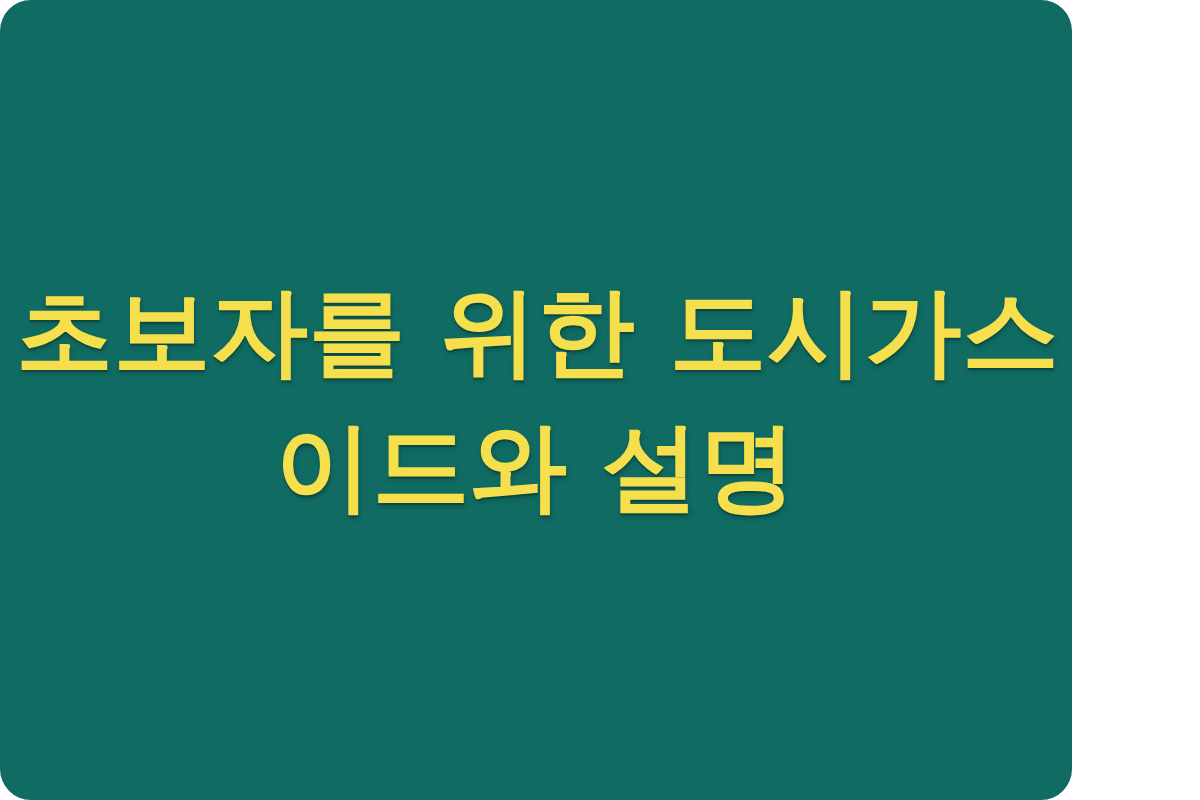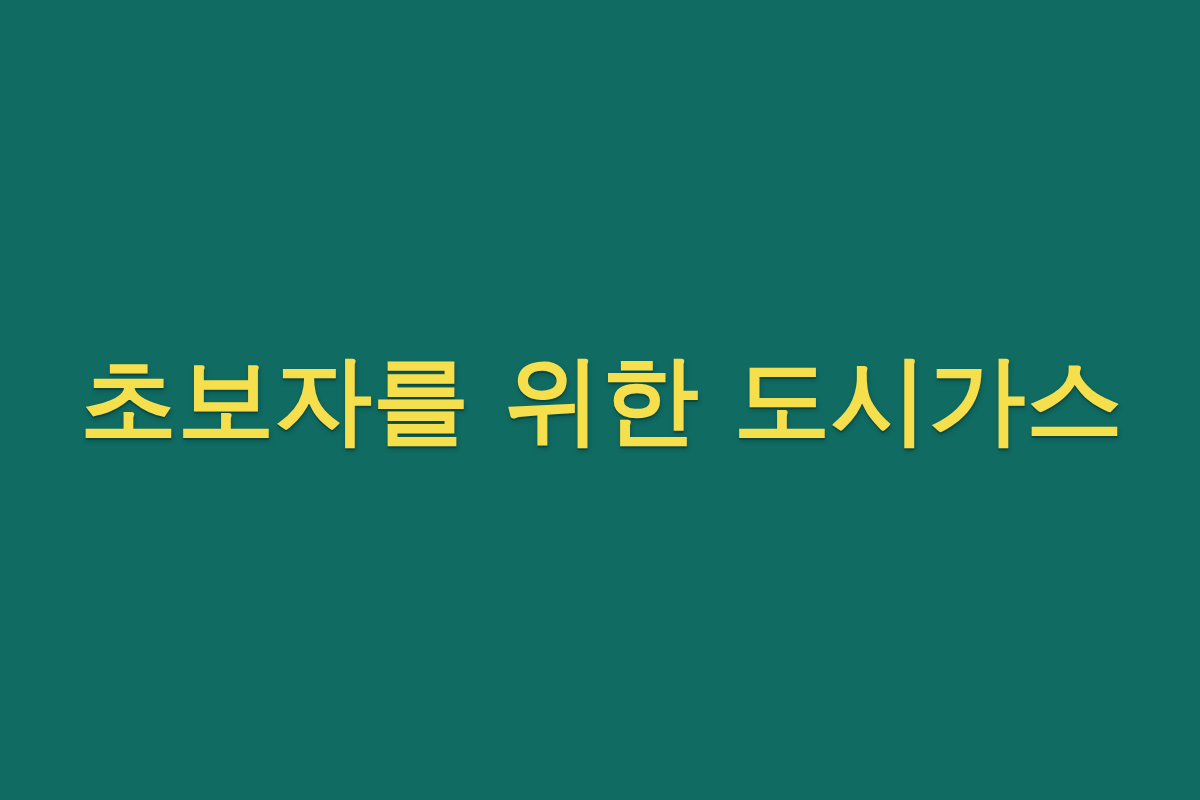--- a/index.html
+++ b/index.html
@@ -10,27 +10,28 @@
 
   body {
     width: 1200px;
     height: 800px;
     overflow: hidden;
     font-family: "Liberation Sans", "DejaVu Sans", sans-serif;
   }
 
   #thumbnail-card {
     position: relative;
-    width: 1200px;
+    width: 1072px;
     height: 800px;
     background: #106B62;
     display: flex;
     align-items: center;
     justify-content: center;
     box-sizing: border-box;
+    border-radius: 31px;
   }
 
   #headline-block {
     width: 1060px;
     text-align: center;
     padding: 0 10px;
     box-sizing: border-box;
   }
 
   #headline-text {
@@ -58,16 +59,17 @@
 </style>
 </head>
 <body>
 
 <div id="thumbnail-card" style="background: rgb(16, 107, 98);">
 
   <div id="headline-block">
 
     <h1 id="headline-text" style="color: rgb(245, 223, 77);">
       <span class="headline-line">초보자를 위한 도시가스</span>
+      <span class="headline-line">이드와 설명</span>
     </h1>
 
   </div>
 </div>
 
 </body></html>

